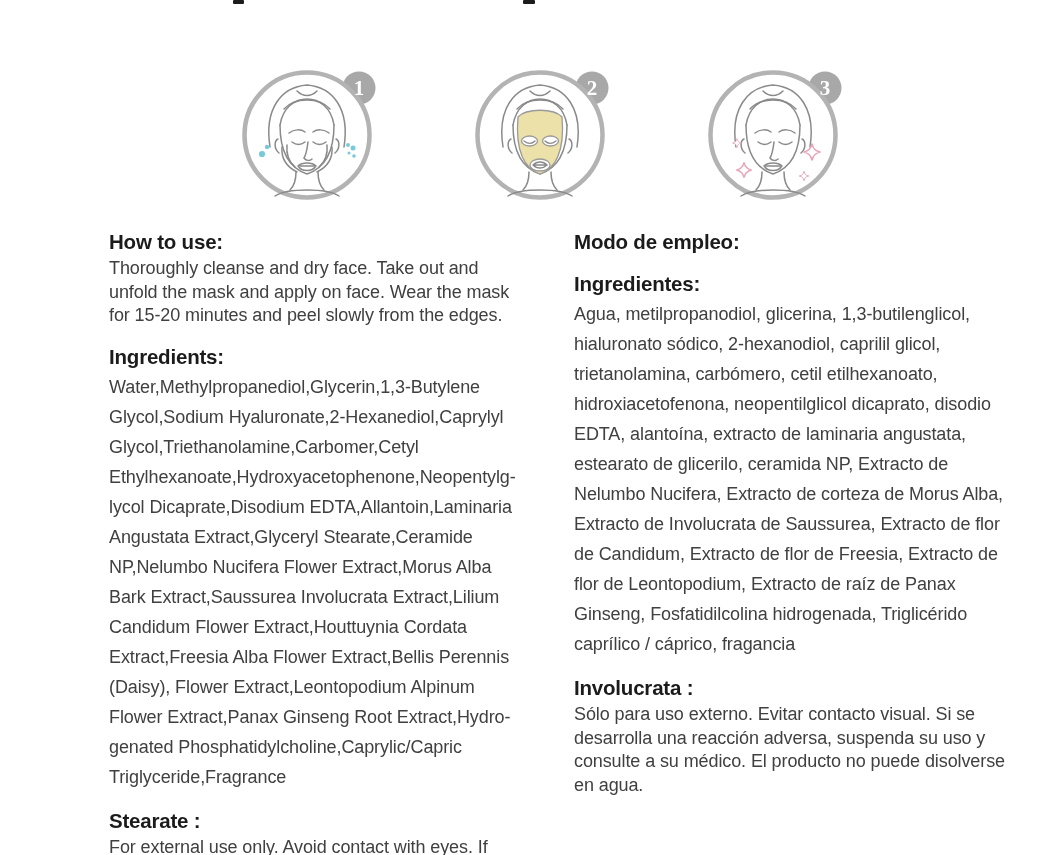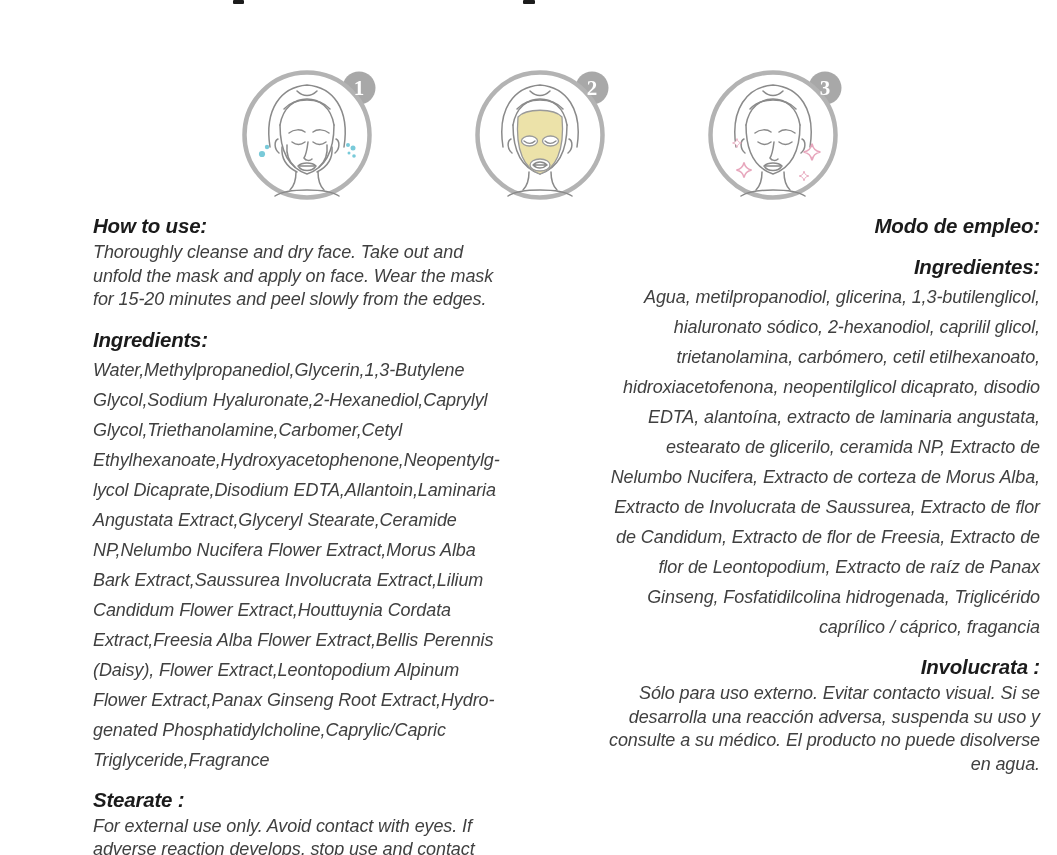--- a/index.html
+++ b/index.html
@@ -11,31 +11,31 @@
   .artifact{position:absolute;height:4px;background:#1c1c1c;border-radius:1px;}
   .artifact.a1{left:233px;top:0;width:11px;}
   .artifact.a2{left:523px;top:0;width:12px;}
 
   .steps{position:absolute;left:237px;top:57px;display:flex;gap:83px;}
   .step{width:150px;height:150px;}
   .step svg{display:block;}
 
   .col{position:absolute;top:213px;}
   .col-left{left:93px;width:448px;}
-  .col-right{left:558px;width:482px;text-align:right;}
+  .col-right{left:558px;width:482px;}
 
   .sec h2{
     margin:0;font-size:20.5px;line-height:26px;font-weight:bold;
     color:#1b1b1b;letter-spacing:-0.2px;
   }
   .sec p{
     margin:2px 0 0 0;font-size:18px;line-height:23.5px;color:#404040;
     white-space:pre-line;letter-spacing:-0.1px;
   }
-  .sec{margin:0;font-style:italic;}
+  .sec{margin:16px;}
   .sec + .sec{margin-top:15px;}
   .sec.tight p{line-height:30px;}
   .sec.warn{margin-top:12px;}
 </style>
 </head>
 <body>
 
 <div class="artifact a1"></div>
 <div class="artifact a2"></div>
 

